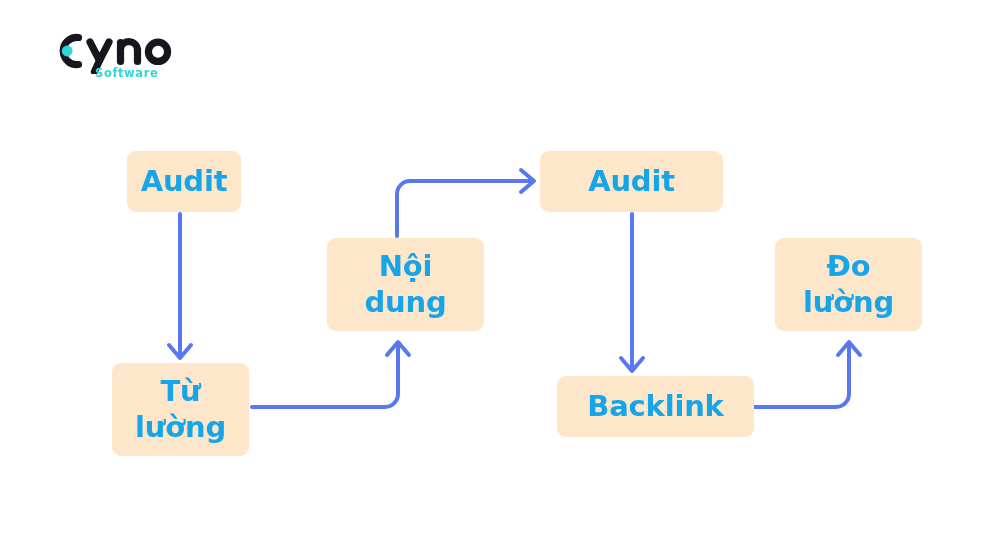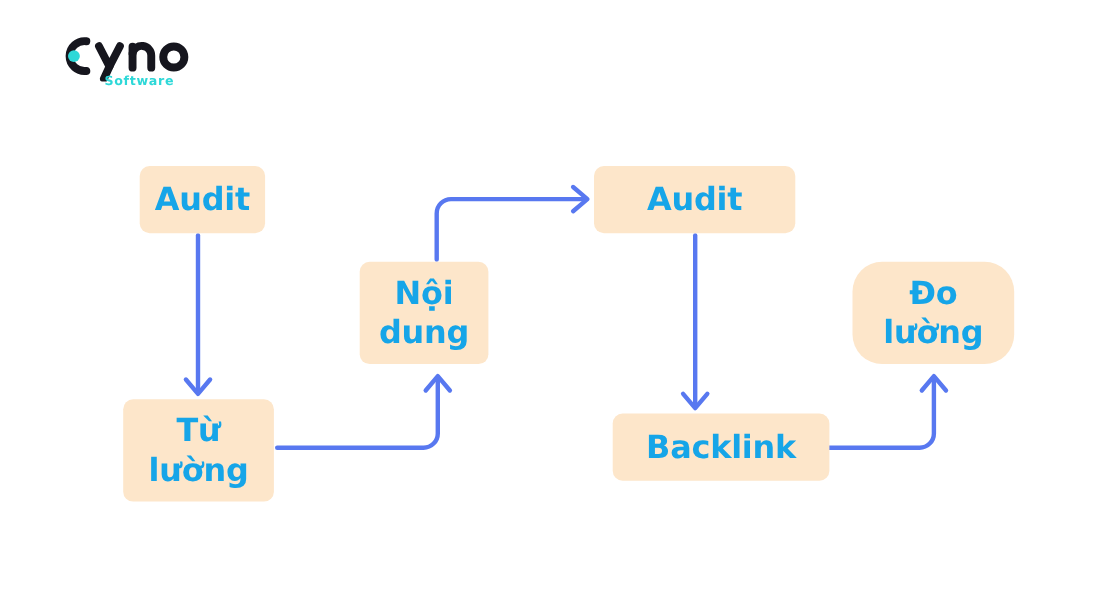--- a/index.html
+++ b/index.html
@@ -63,24 +63,24 @@
     font-weight: 700;
     font-size: 29px;
     line-height: 1.22;
     letter-spacing: -0.2px;
     white-space: pre-line;
     padding: 2px 6px;
   }
 
   #node-audit    { left: 99px; top: 151px; width: 114px; height: 61px; margin-left: 28px; }
   #node-tukhoa   { left: 112px; top: 363px; width: 137px; height: 93px; }
-  #node-noidung  { left: 327px; top: 238px; width: 117px; height: 93px; }
+  #node-noidung  { left: 327px; top: 238px; width: 157px; height: 93px; }
   #node-onpage   { left: 540px; top: 151px; width: 183px; height: 61px; }
   #node-backlink { left: 533px; top: 376px; width: 197px; height: 61px; margin-left: 24px; }
-  #node-dolương  { left: 775px; top: 238px; width: 147px; height: 93px; border-radius: 27px; }
+  #node-dolương  { left: 775px; top: 238px; width: 147px; height: 93px; }
 
   
   #connectors {
     position: absolute;
     left: 0; top: 0;
     width: 1000px;
     height: 550px;
     pointer-events: none;
   }
   .conn {

